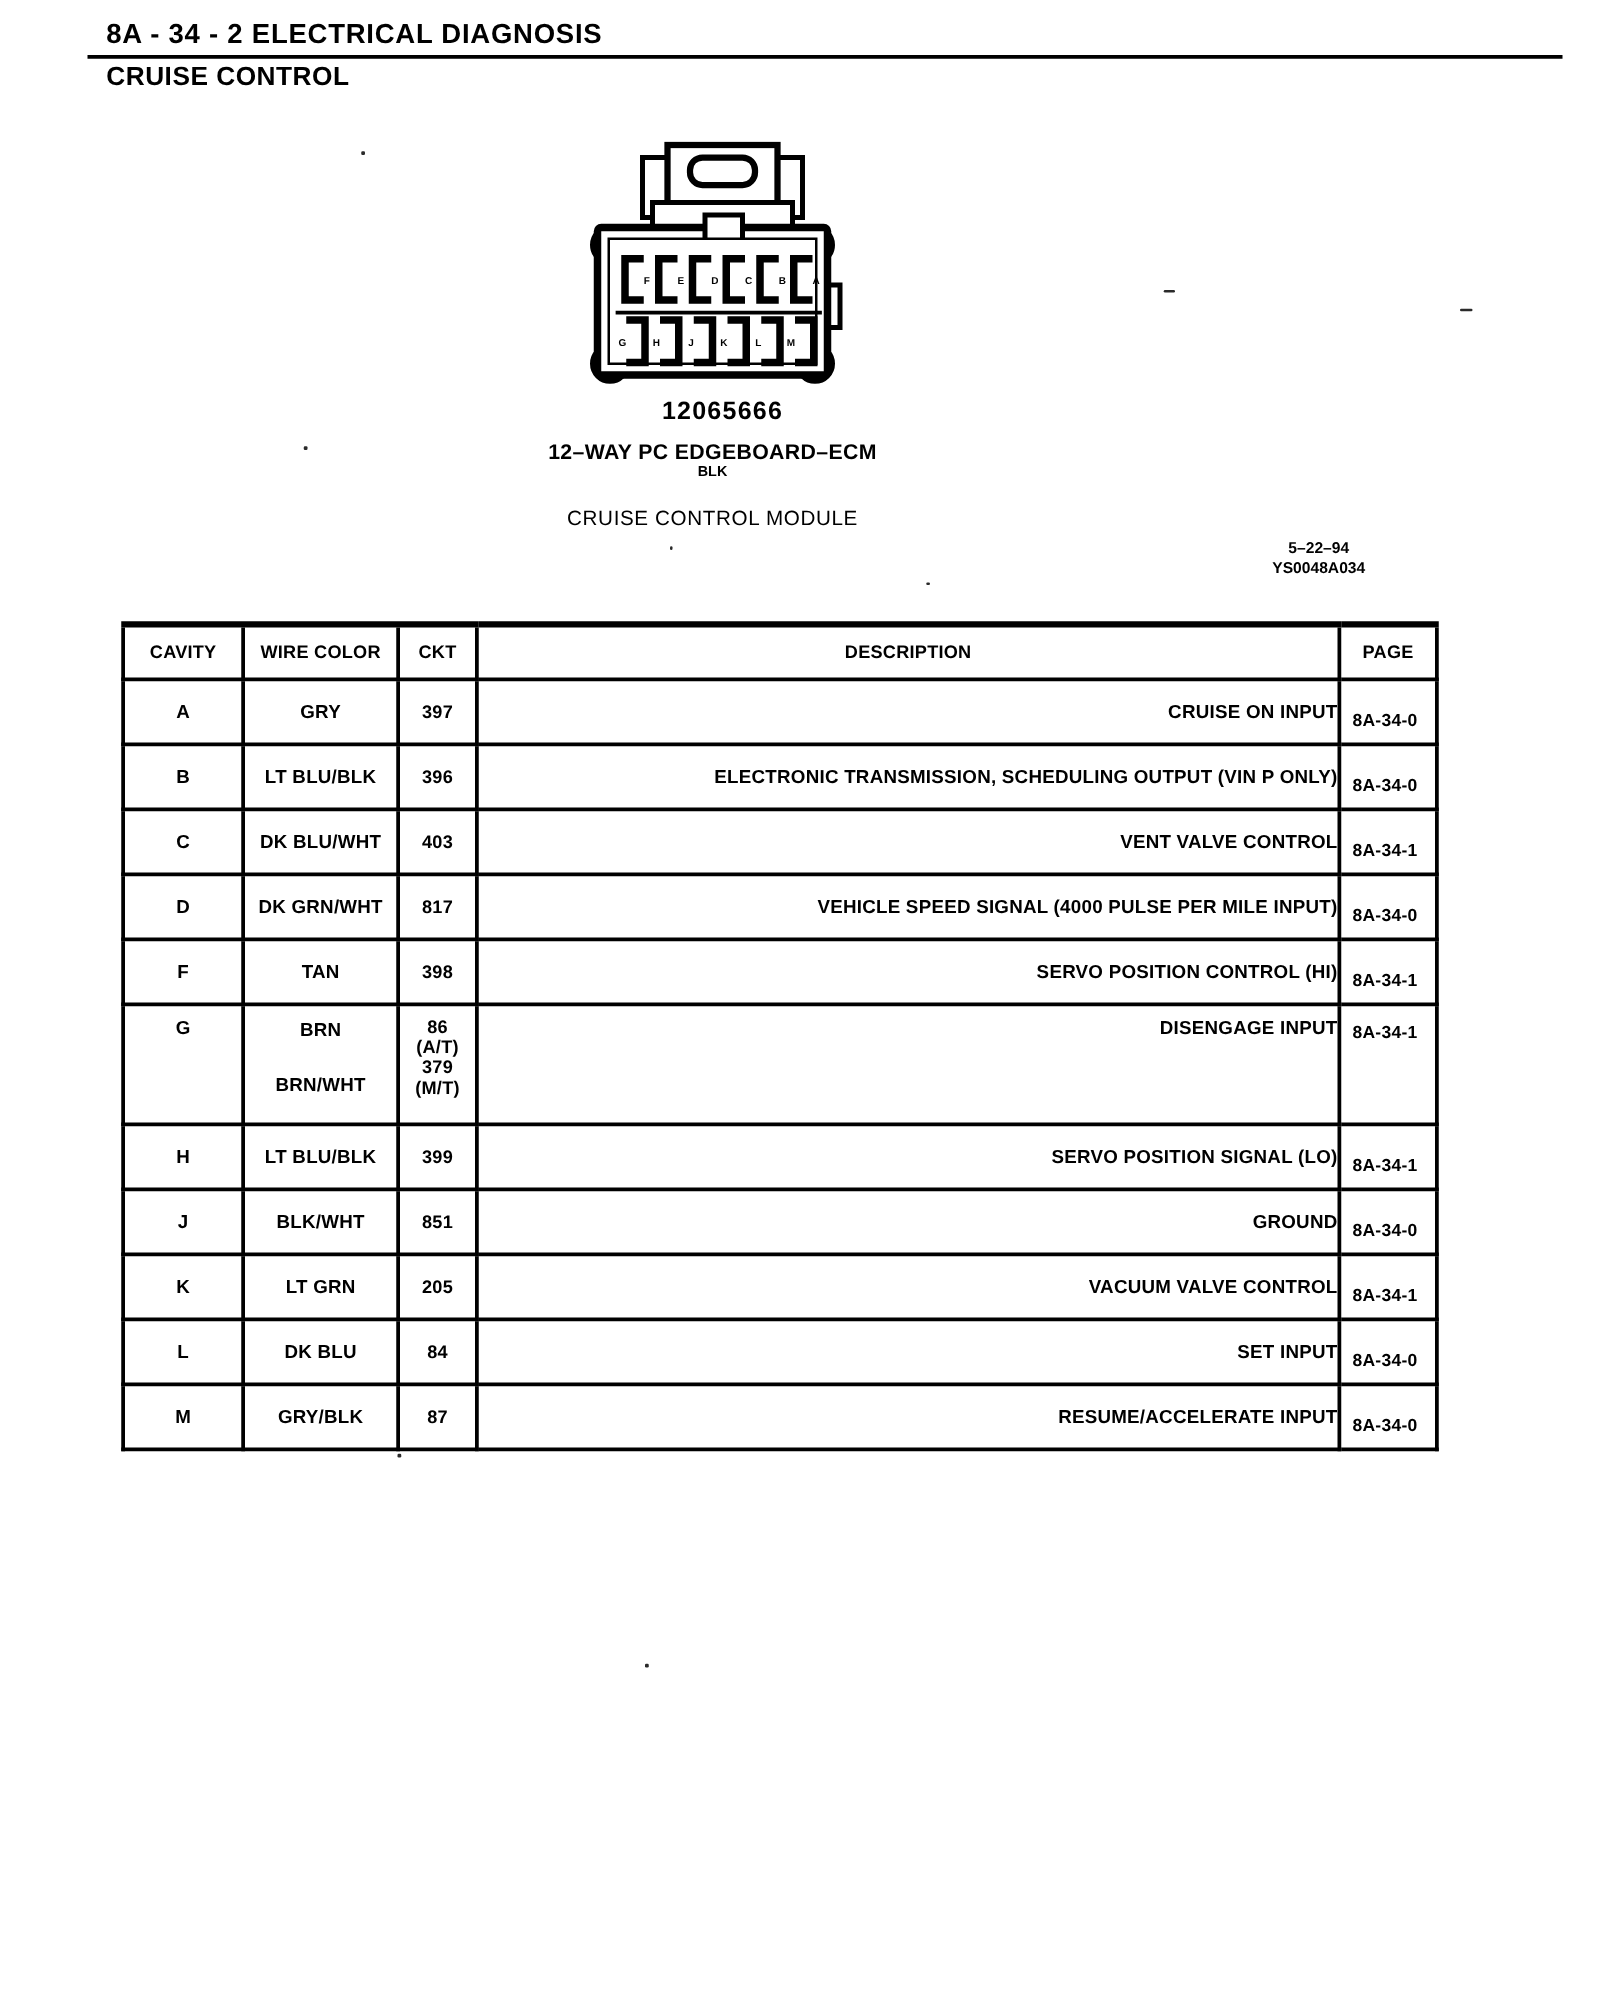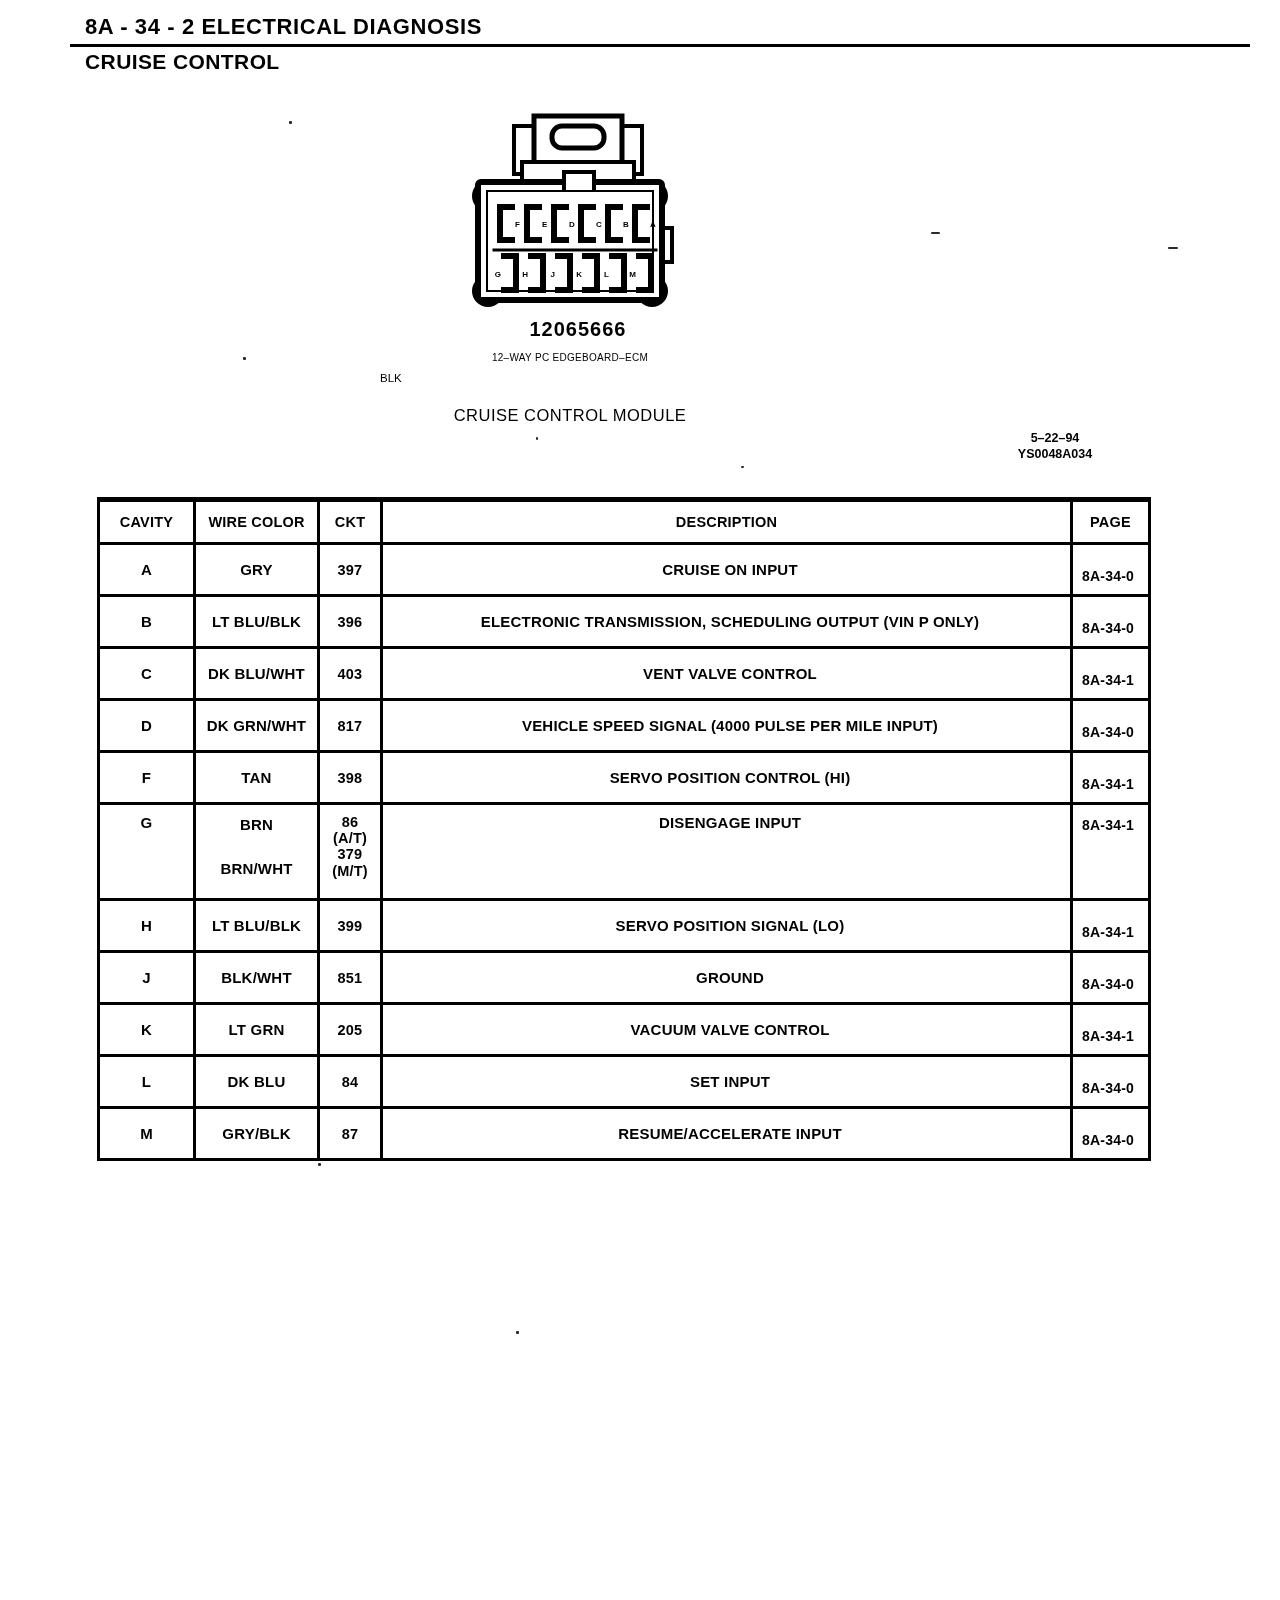--- a/index.html
+++ b/index.html
@@ -9,34 +9,34 @@
     -webkit-font-smoothing:none;
   }
   .abs{position:absolute;}
   
   .hdr1{left:85px;top:14px;font-size:22px;font-weight:700;letter-spacing:.6px;}
   .hrule{left:70px;top:44px;width:1180px;height:3px;background:#000;}
   .hdr2{left:85px;top:50px;font-size:21px;font-weight:700;letter-spacing:.4px;text-align:right;}
   
   .connector-svg{left:458px;top:110px;}
   .pn{left:458px;top:318px;width:240px;text-align:center;font-size:20px;font-weight:700;letter-spacing:1px;}
-  .ctype{left:380px;top:352px;width:380px;text-align:center;font-size:10px;font-weight:400;letter-spacing:.3px;}
-  .cblk{left:380px;top:372px;width:380px;font-size:11.5px;font-weight:400;}
+  .ctype{left:380px;top:352px;width:380px;text-align:center;font-size:17px;font-weight:700;letter-spacing:.3px;}
+  .cblk{left:380px;top:372px;width:380px;text-align:center;font-size:11.5px;font-weight:700;}
   .cmodule{left:380px;top:406px;width:380px;text-align:center;font-size:16.5px;font-weight:400;letter-spacing:.5px;}
   .daterev{left:990px;top:430px;width:130px;text-align:center;font-size:12.5px;font-weight:700;line-height:1.3;}
   
   .tblwrap{left:97px;top:497px;}
   table.cav{border-collapse:collapse;table-layout:fixed;width:1051px;
     font-size:15px;font-weight:700;letter-spacing:.2px;padding-left:40px;}
   table.cav th, table.cav td{
     border:3px solid #000;vertical-align:middle;padding:0;overflow:hidden;
   }
   table.cav thead th{height:40px;font-size:14.5px;border-top-width:5px;}
   table.cav td{height:37px;text-align:center;}
-  table.cav td.desc{text-align:center;padding-left:7px;}
+  table.cav td.desc{text-align:right;padding-left:7px;}
   table.cav td.page{text-align:left;padding-left:9px;padding-top:12px;font-size:14px;}
   tr.tall td{height:81px;vertical-align:top;padding-top:9px;}
   tr.tall td.page{padding-top:12px;}
   .pre{white-space:pre-line;line-height:1.12;}
   .wirepre{white-space:pre-line;line-height:1.45;margin-left:48px;}
   table.cav td.ckt{font-size:14.5px;}
   
   .dot{background:#2a2a2a;border-radius:1px;}
 </style>
 </head>

